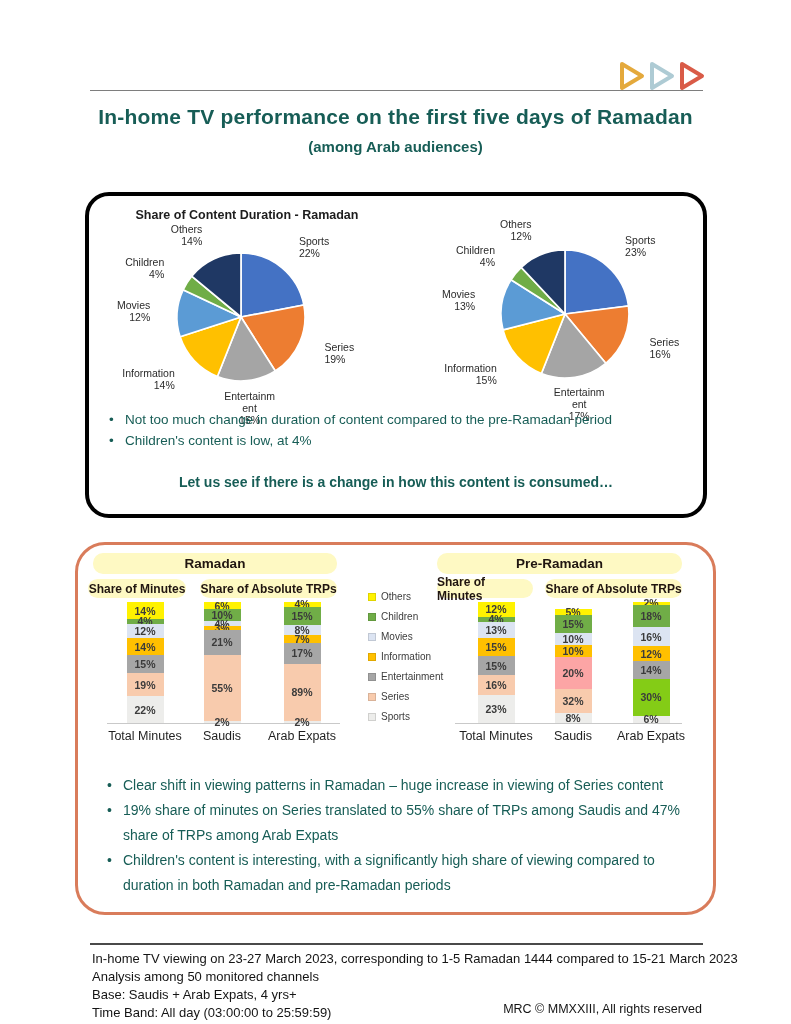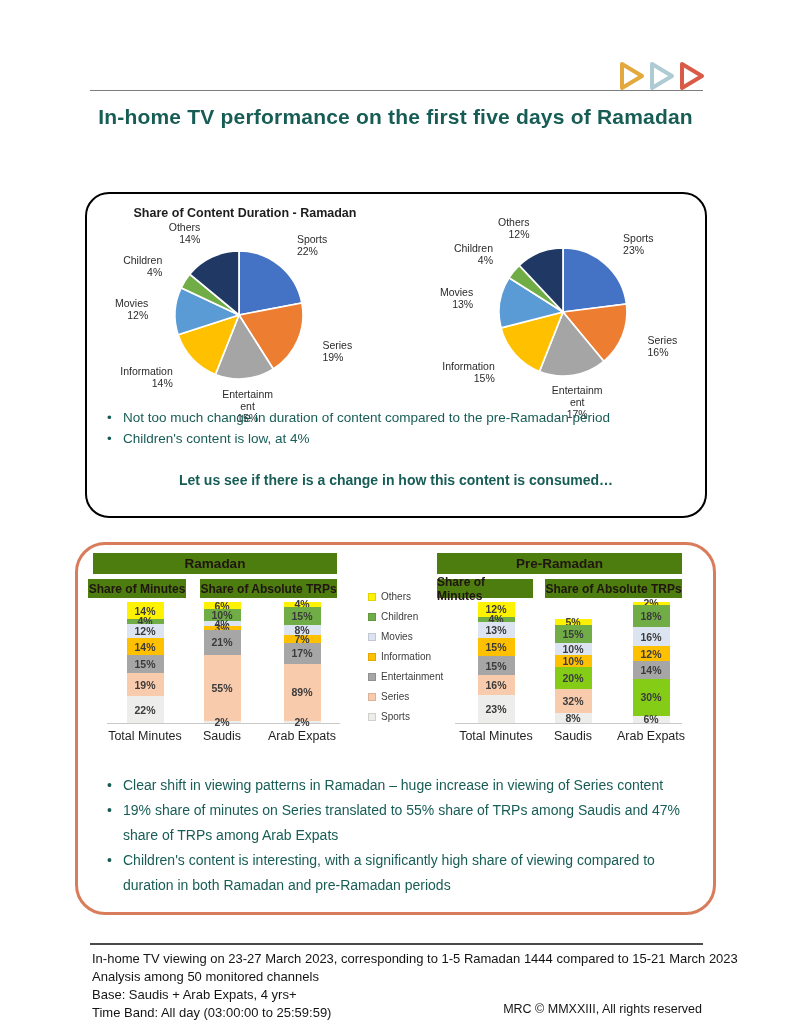--- a/index.html
+++ b/index.html
@@ -11,39 +11,39 @@
   
   .triangles { position:absolute; left:618px; top:48px; width:90px; height:32px; }
   .topline { position:absolute; left:90px; top:78px; width:613px; height:1px; background:#7e7e7e; }
   .title { position:absolute; left:0; top:93px; width:100%; text-align:center;
            font-size:21px; font-weight:bold; color:#175D56; letter-spacing:.2px; }
   .subtitle { position:absolute; left:0; top:126px; width:100%; text-align:center;
               font-size:15px; font-weight:bold; color:#175D56; }
   
   .box { position:absolute; background:#fff; }
   .box-teal { left:85px; top:180px; width:622px; height:326px;
-              border:2px solid #000000; border-radius:24px; }
+              border:4px solid #000000; border-radius:24px; }
   .box-orange { left:75px; top:530px; width:641px; height:373px;
                 border:3px solid #D97C5B; border-radius:30px; }
   
   .pie-title { position:absolute; top:12px; width:300px; text-align:center;
                font-size:12.5px; font-weight:bold; color:#1d1d1d; }
   .pie-title-1 { left:8px; }
   .pie-title-2 { left:330px; }
   .pies-svg { position:absolute; left:0; top:0; overflow:visible; }
   .pie-label { font-size:10.5px; fill:#2b2b2b; }
   
   .d-bullets { position:absolute; left:20px; top:213px; width:580px; list-style:none; }
   .d-bullets li { display:flex; font-size:13.5px; color:#175D56; line-height:21px; }
   .closing { position:absolute; left:0; top:278px; width:100%; text-align:center;
              font-size:14px; font-weight:bold; color:#175D56; }
   .dot { width:16px; flex:0 0 16px; text-align:left; }
   
-  .header-bar { position:absolute; background:#4d7c0f; display:flex; align-items:center;
-                justify-content:center; font-weight:bold; color:#201510; }
+  .header-bar { position:absolute; background:#fef9c3; display:flex; align-items:center;
+                justify-content:center; font-weight:bold; color:#201510;border-radius:10px; }
   .group-header { height:21px; font-size:13.5px; }
   .sub-bar { height:19px; font-size:12px; }
   .bar-col { position:absolute; display:flex; flex-direction:column-reverse; }
   .bar-seg { width:100%; display:flex; align-items:center; justify-content:center; overflow:visible; }
   .bar-seg span { font-size:10.5px; font-weight:600; color:#3b3b3b; line-height:10px; white-space:nowrap; }
   .bar-cat { position:absolute; width:120px; text-align:center; font-size:12.5px; color:#1f1f1f; }
   .axis { position:absolute; height:1px; background:#c9c9c9; }
   .legend { position:absolute; left:290px; top:46px; display:flex; flex-direction:column; gap:9px; }
   .legend-item { display:flex; align-items:center; gap:5px; font-size:10px; color:#3c3c3c; }
   .legend-swatch { width:8px; height:8px; flex:0 0 8px; border:1px solid rgba(0,0,0,.12); }
@@ -60,20 +60,21 @@
 <div class="page">
 
   <svg class="triangles" viewBox="0 0 90 32">
     <polygon id="tri0" points="4,4 24,16 4,28" fill="none" stroke-width="4" stroke-linejoin="round" stroke="#E4A93C"></polygon>
     <polygon id="tri1" points="34,4 54,16 34,28" fill="none" stroke-width="4" stroke-linejoin="round" stroke="#AECBD4"></polygon>
     <polygon id="tri2" points="64,4 84,16 64,28" fill="none" stroke-width="4" stroke-linejoin="round" stroke="#D95B47"></polygon>
   </svg>
   <div class="topline"></div>
 
   <h1 class="title">In-home TV performance on the first five days of Ramadan</h1>
+  <h2 class="subtitle">(among Arab audiences)</h2>
 
   <section class="box box-teal">
     <div class="pie-title pie-title-1">Share of Content Duration - Ramadan</div>
     <svg id="pies" class="pies-svg" width="618" height="250" viewBox="0 0 618 250">
         <path d="M152,121 L152.0,57.0 A64,64 0 0 1 214.9,109.0 Z" fill="#4472C4" stroke="#fff" stroke-width="1.7"></path>
         <path d="M152,121 L214.9,109.0 A64,64 0 0 1 186.3,175.0 Z" fill="#ED7D31" stroke="#fff" stroke-width="1.7"></path>
         <path d="M152,121 L186.3,175.0 A64,64 0 0 1 128.4,180.5 Z" fill="#A5A5A5" stroke="#fff" stroke-width="1.7"></path>
         <path d="M152,121 L128.4,180.5 A64,64 0 0 1 91.1,140.8 Z" fill="#FFC000" stroke="#fff" stroke-width="1.7"></path>
         <path d="M152,121 L91.1,140.8 A64,64 0 0 1 94.1,93.8 Z" fill="#5B9BD5" stroke="#fff" stroke-width="1.7"></path>
         <path d="M152,121 L94.1,93.8 A64,64 0 0 1 102.7,80.2 Z" fill="#70AD47" stroke="#fff" stroke-width="1.7"></path>
@@ -262,21 +263,21 @@
         </div>
       </div>
       <div class="bar-cat" style="left: 358px; top: 184px;">Total Minutes</div>
       <div class="bar-col" style="left: 476.5px; top: 57px; width: 37px; height: 121px;">
         <div class="bar-seg" style="height: 9.68px; background: rgb(237, 237, 235);">
           <span>8%</span>
         </div>
         <div class="bar-seg" style="height: 24px; background: rgb(248, 203, 173);">
           <span>32%</span>
         </div>
-        <div class="bar-seg" style="height: 22px; background: #84cc16;">
+        <div class="bar-seg" style="height: 32px; background: #fca5a5;">
           <span>20%</span>
         </div>
         <div class="bar-seg" style="height: 12.1px; background: rgb(255, 192, 0);">
           <span>10%</span>
         </div>
         <div class="bar-seg" style="height: 12.1px; background: rgb(220, 228, 242);">
           <span>10%</span>
         </div>
         <div class="bar-seg" style="height: 18.15px; background: rgb(112, 173, 71);">
           <span>15%</span>

